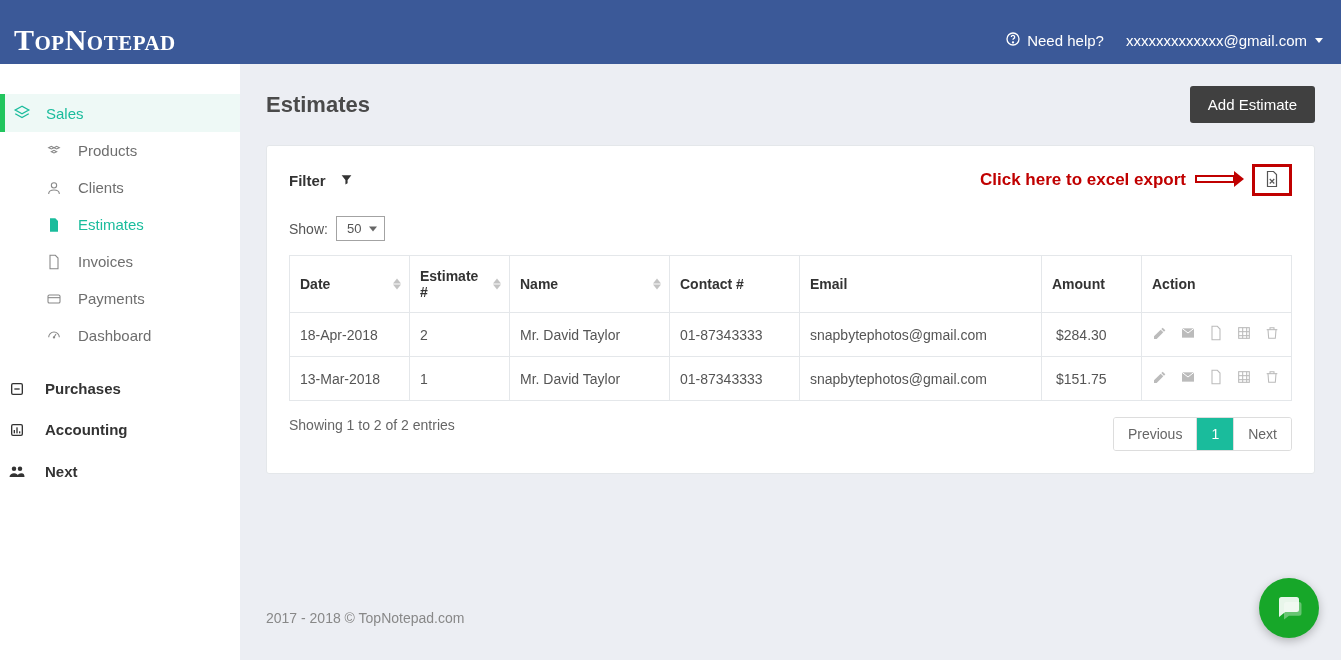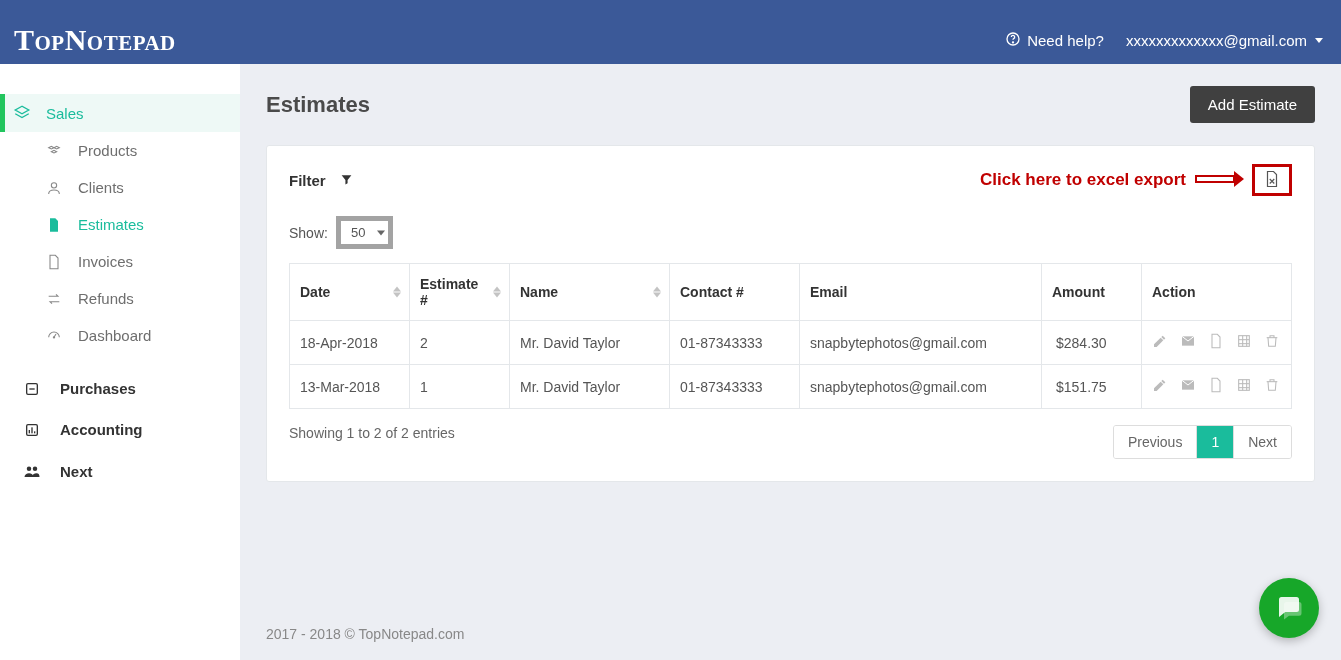--- a/index.html
+++ b/index.html
@@ -55,21 +55,21 @@
   .side-item {
     display: flex;
     align-items: center;
     gap: 14px;
     padding: 10px 18px 10px 28px;
     color: #6e6e6e;
     cursor: pointer;
     font-size: 15px;
   }
   .side-item.section {
-    padding-left: 22px;
+    padding-left: 7px;
     font-weight: 700;
     color: #333;
     gap: 18px;
     padding-top: 12px;
     padding-bottom: 12px;
   }
   .side-item.active-section {
     background: #eef9f6;
     color: #1abc9c;
     font-weight: 400;
@@ -121,21 +121,21 @@
   .export-box {
     border: 3px solid #c00000;
     width: 40px; height: 32px;
     display: flex; align-items: center; justify-content: center;
     cursor: pointer;
   }
   .export-box svg { width: 18px; height: 18px; color: #555; }
 
   .show-row { display: flex; align-items: center; gap: 8px; margin-bottom: 14px; color: #555; }
   .show-select {
-    border: 5px solid #a3a3a3;
+    border: 1px solid #a3a3a3;
     background: #fff;
     padding: 4px 22px 4px 10px;
     font-size: 13px;
     color: #555;
     appearance: none;
     position: relative;
     cursor: pointer;
   }
   .select-wrap { position: relative; display: inline-block; }
   .select-wrap::after {
@@ -209,21 +209,21 @@
     padding: 8px 14px;
     color: #666;
     cursor: pointer;
     font-size: 14px;
   }
   .pager button:first-child { border-left: none; }
   .pager button.current { background: #1abc9c; color: #fff; }
 
   .footer {
     position: absolute;
-    bottom: 0;
+    bottom: 16px;
     left: 26px;
     right: 26px;
     padding: 18px 0;
     color: #888;
     font-size: 14px;
   }
 
   .chat-fab {
     position: fixed;
     right: 22px;
@@ -306,30 +306,30 @@
 
     <div class="side-item sub">
       <span class="icon-slot">
         <svg width="16" height="16" viewBox="0 0 24 24" fill="none" stroke="currentColor" stroke-width="1.6">
             <path d="M6 2h8l4 4v16H6V2z"></path>
           </svg>
       </span>
       <span>Invoices</span>
     </div>
 
-
     <div class="side-item sub">
       <span class="icon-slot">
         <svg width="16" height="16" viewBox="0 0 24 24" fill="none" stroke="currentColor" stroke-width="1.6">
-            <path d="M4 8h14l-3-3"></path>
-            <path d="M20 16H6l3 3"></path>
-          </svg>
-      </span>
-      <span>Refunds</span>
-    </div>
+            <rect x="3" y="6" width="18" height="12" rx="2"></rect>
+            <line x1="3" y1="10" x2="21" y2="10"></line>
+          </svg>
+      </span>
+      <span>Payments</span>
+    </div>
+
 
     <div class="side-item sub">
       <span class="icon-slot">
         <svg width="16" height="16" viewBox="0 0 24 24" fill="none" stroke="currentColor" stroke-width="1.6">
             <path d="M4 14a8 8 0 0 1 16 0"></path>
             <line x1="12" y1="14" x2="15" y2="9"></line>
             <circle cx="12" cy="14" r="1" fill="currentColor"></circle>
           </svg>
       </span>
       <span>Dashboard</span>

